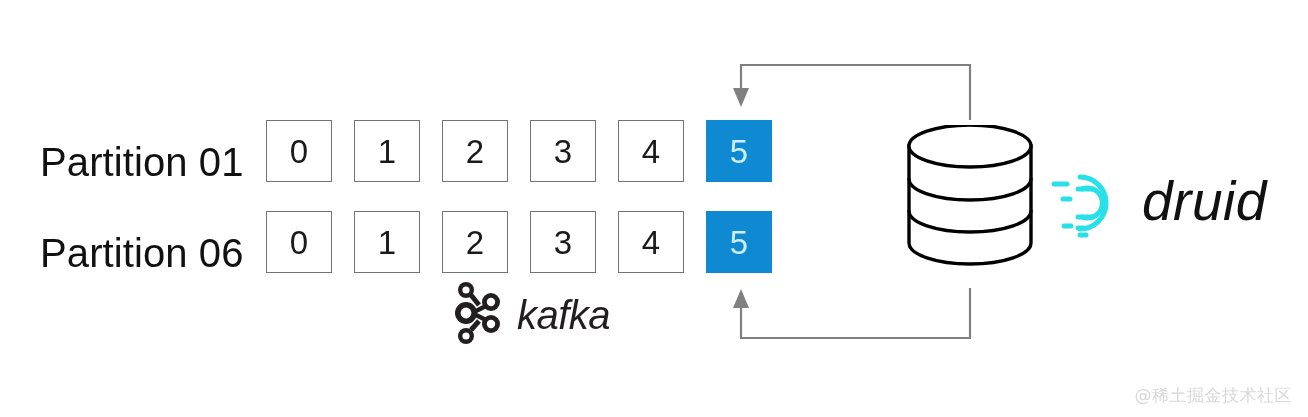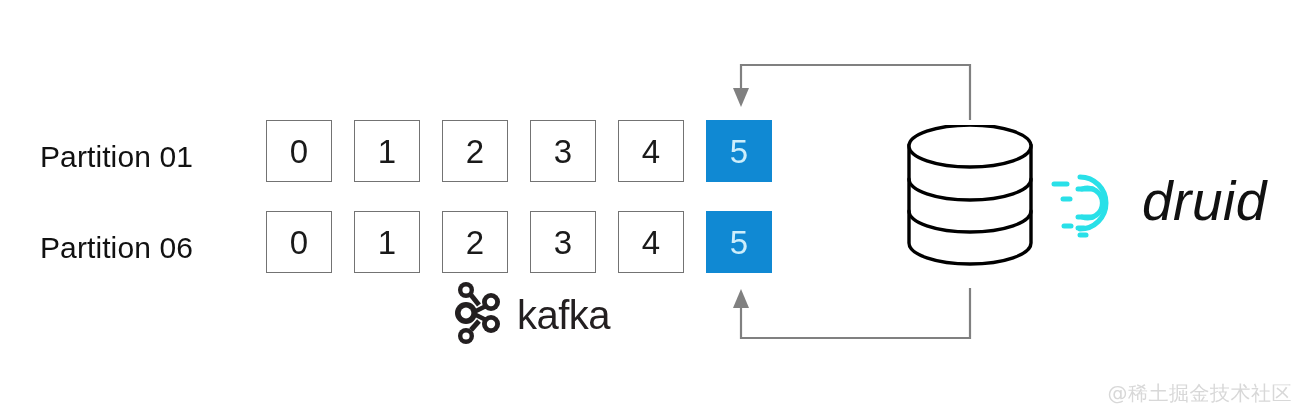--- a/index.html
+++ b/index.html
@@ -16,21 +16,21 @@
     width: 1308px;
     height: 417px;
     background: #ffffff;
     overflow: hidden;
   }
 
   
   .partition-label {
     position: absolute;
     font-family: "Liberation Sans", sans-serif;
-    font-size: 30px;
+    font-size: 40px;
     font-weight: 400;
     color: #111111;
     letter-spacing: 0.1px;
     white-space: nowrap;
     text-align: left;
   }
   #label-p1 { left: 40px; top: 140px; }
   #label-p2 { left: 40px; top: 231px; }
 
   
@@ -67,20 +67,21 @@
   }
 
   
   #kafka-logo {
     position: absolute;
     left: 455px;
     top: 281px;
     display: flex;
     flex-direction: row;
     align-items: center;
+    font-style: italic;
   }
   #kafka-mark { display: block; }
   #kafka-wordmark {
     font-family: "Liberation Sans", sans-serif;
     font-size: 40px;
     font-weight: 500;
     color: #231f20;
     letter-spacing: -0.5px;
     margin-left: 10px;
     line-height: 1;
@@ -123,21 +124,21 @@
     left: 0;
     top: 0;
   }
 
   
   #watermark {
     position: absolute;
     right: 16px;
     bottom: 10px;
     font-family: "DejaVu Sans", sans-serif;
-    font-size: 20px;
+    font-size: 17px;
     color: #d8d8d8;
     letter-spacing: 0.5px;
     white-space: nowrap;
   }
 </style>
 </head>
 <body>
 
 <div id="canvas">
 

